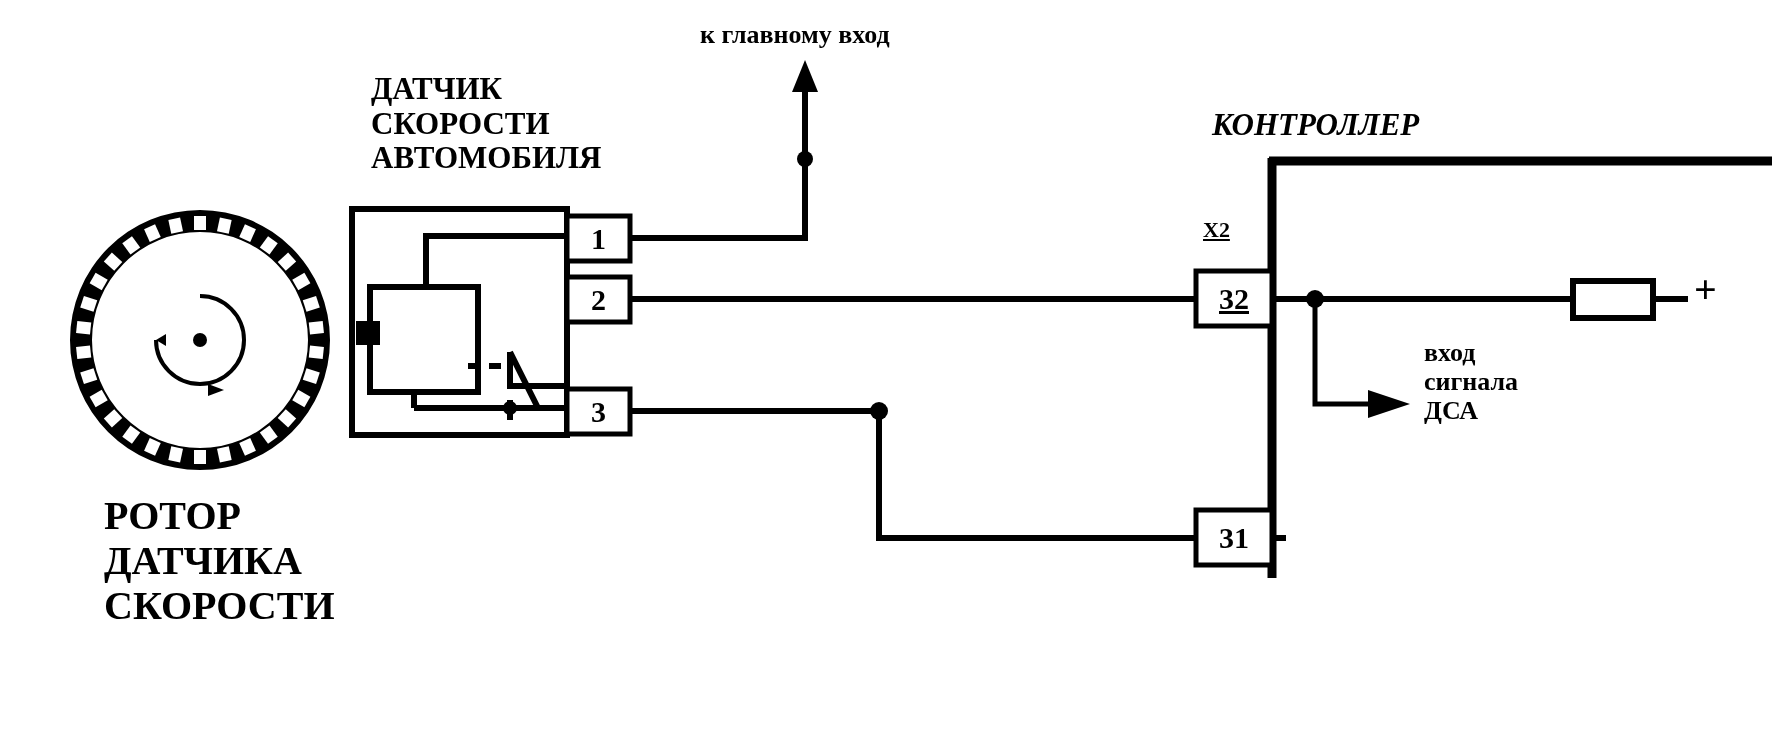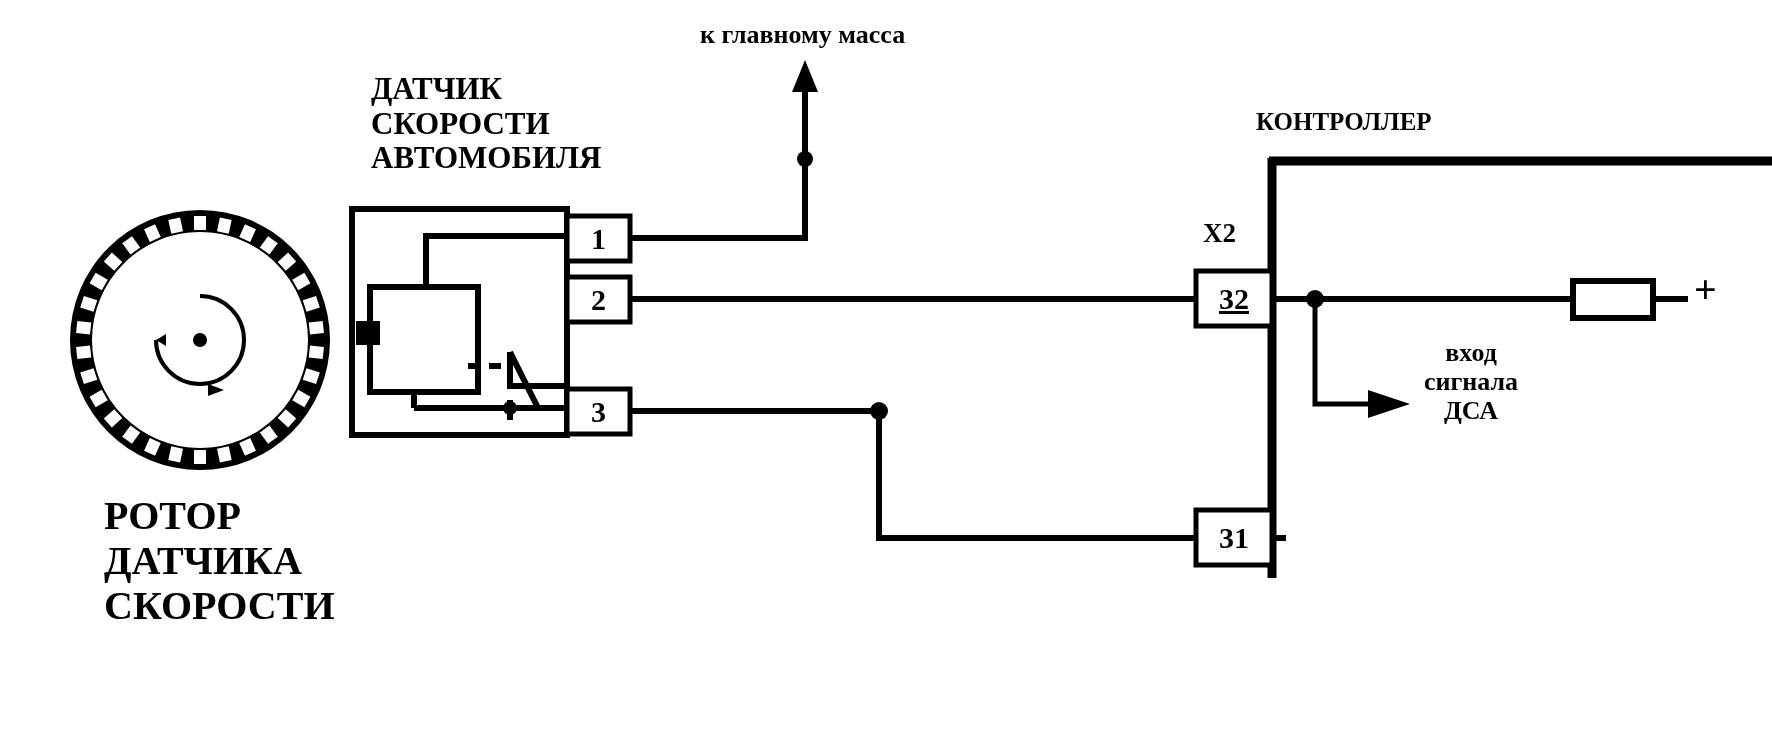--- a/index.html
+++ b/index.html
@@ -4,23 +4,23 @@
 <style>
   html,body{margin:0;padding:0;background:#fff;}
   body{width:1772px;height:730px;position:relative;overflow:hidden;
        font-family:"Liberation Serif","DejaVu Serif",serif;}
   #stage{position:absolute;left:0;top:0;width:1772px;height:730px;}
   svg{position:absolute;left:0;top:0;}
   .lbl{position:absolute;font-weight:bold;color:#000;line-height:1.12;white-space:pre;}
   .t-sensor{left:347px;top:72px;font-size:31px;margin-left:24px;}
   .t-rotor{left:104px;top:494px;font-size:40px;}
   .t-relay{left:700px;top:20px;font-size:26px;}
-  .t-controller{left:1256px;top:108px;font-size:25px;}
-  .t-x2{left:1203px;top:218px;font-size:27px;}
-  .t-input{left:1424px;top:338px;font-size:26px;text-align:center;}
+  .t-controller{left:1212px;top:108px;font-size:31px;font-style:italic;}
+  .t-x2{left:1203px;top:218px;font-size:22px;text-decoration:underline;}
+  .t-input{left:1424px;top:338px;font-size:26px;}
   .t-mass{left:1276px;top:515px;font-size:26px;}
   .t-plus{left:1694px;top:268px;font-size:40px;font-weight:bold;}
   .tnum{position:absolute;font-weight:bold;font-size:30px;color:#000;
         display:flex;align-items:center;justify-content:center;}
 </style>
 </head>
 <body>
 
 <div id="stage">
 
@@ -208,21 +208,21 @@
 
     </g>
   </svg>
 
   <div class="lbl t-sensor">ДАТЧИК
 СКОРОСТИ
 АВТОМОБИЛЯ</div>
   <div class="lbl t-rotor">РОТОР
 ДАТЧИКА
 СКОРОСТИ</div>
-  <div class="lbl t-relay">к главному масса</div>
+  <div class="lbl t-relay">к главному вход</div>
   <div class="lbl t-controller">КОНТРОЛЛЕР</div>
   <div class="lbl t-x2">X2</div>
   <div class="lbl t-input">вход
 сигнала
 ДСА</div>
   <div class="lbl t-plus">+</div>
 
   <div class="tnum" style="left:567px;top:216px;width:63px;height:45px;">1</div>
   <div class="tnum" style="left:567px;top:277px;width:63px;height:45px;">2</div>
   <div class="tnum" style="left:567px;top:389px;width:63px;height:45px;">3</div>

